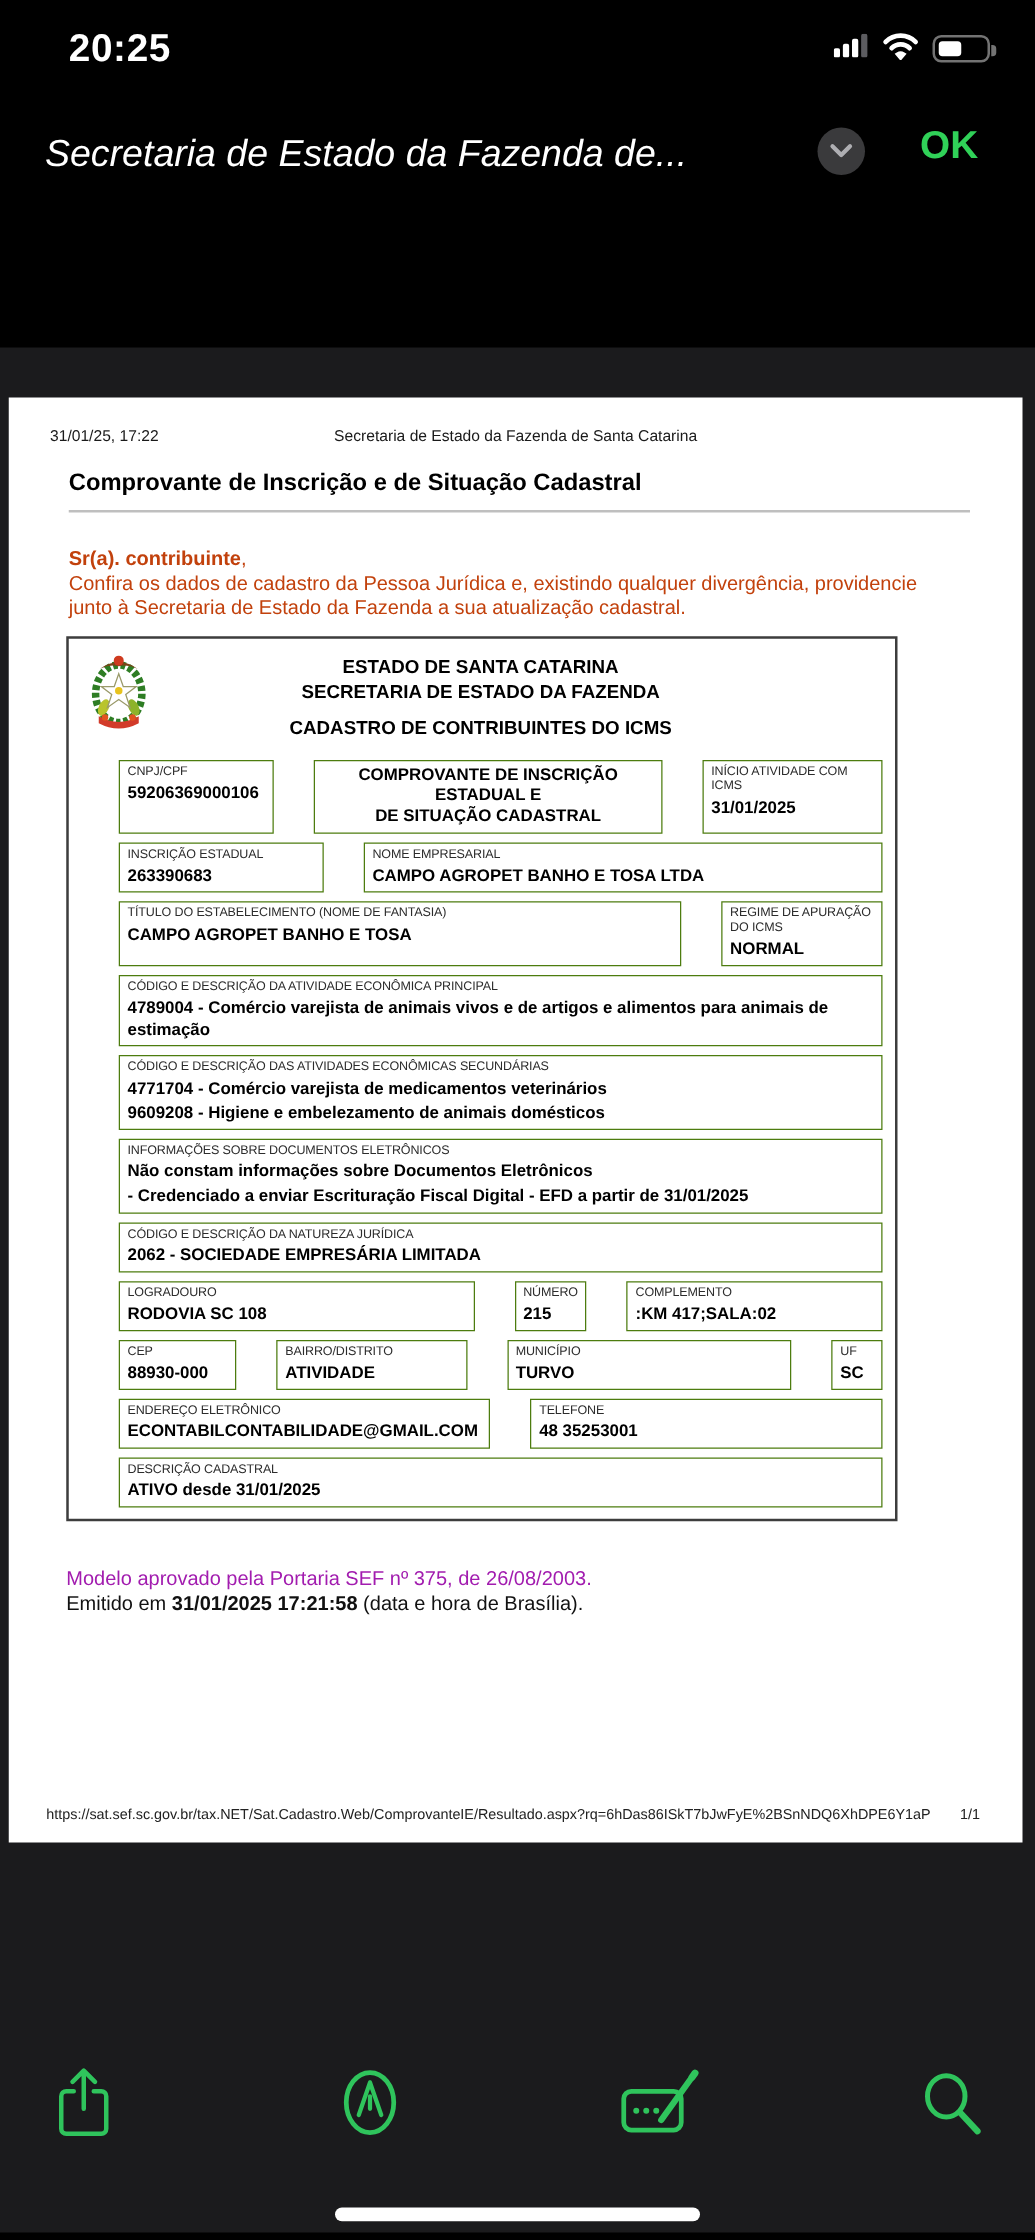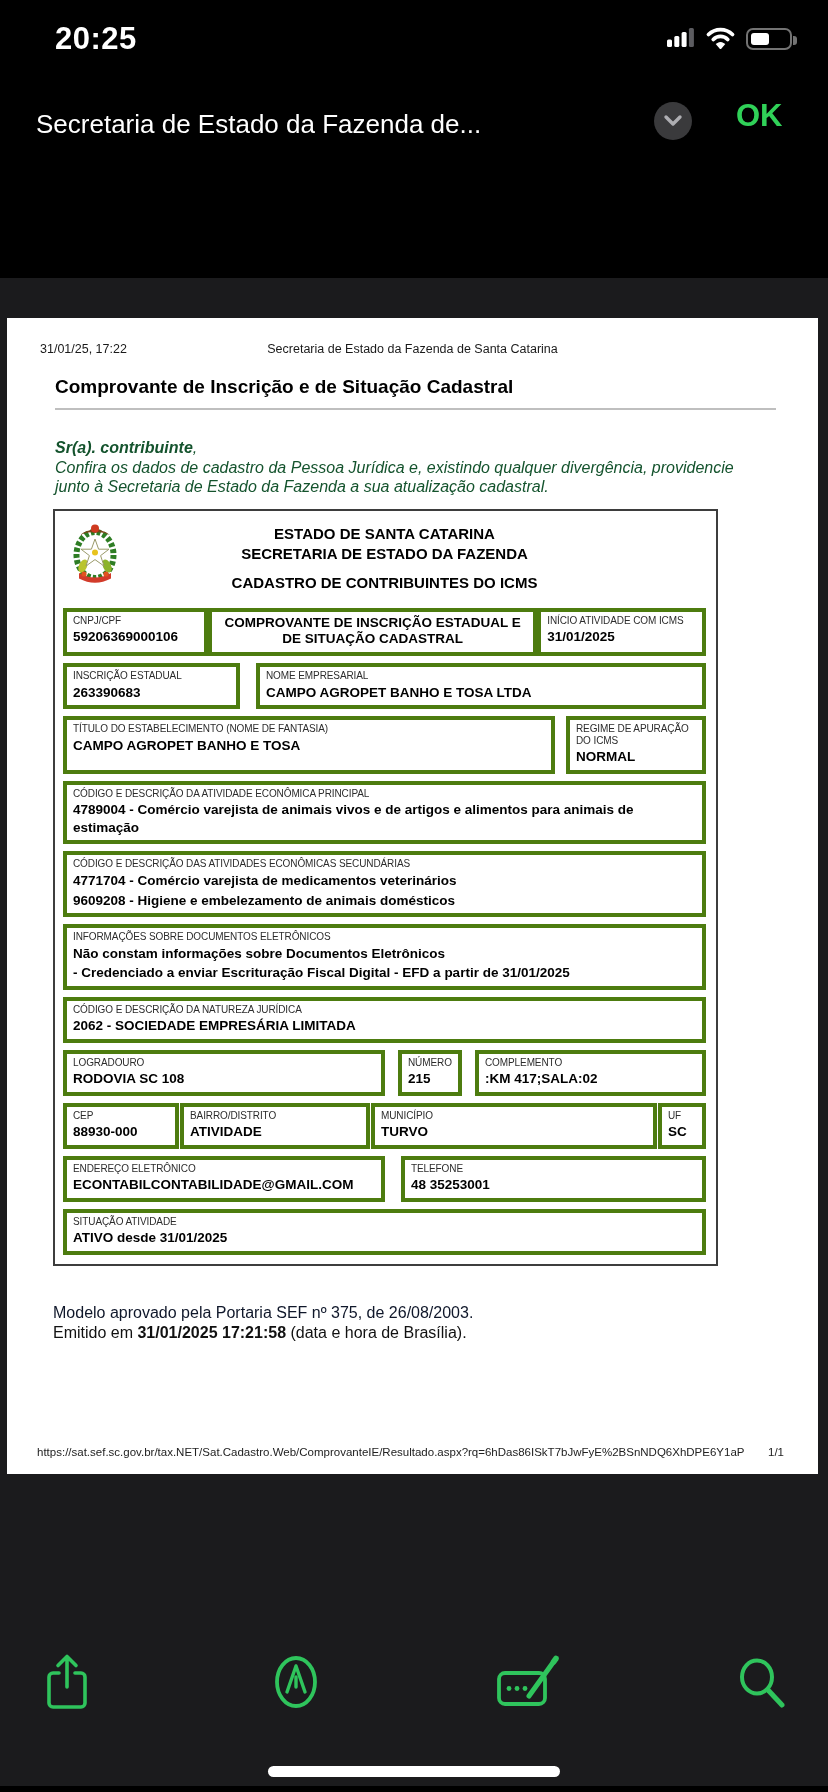--- a/index.html
+++ b/index.html
@@ -11,54 +11,54 @@
              align-items:center;justify-content:space-between;padding:0 36px 0 55px;}
   .time{color:#fff;font-size:31px;font-weight:600;letter-spacing:.5px;}
   .status-icons{display:flex;align-items:center;gap:10px;}
   .battery{position:relative;width:46px;height:22px;border:2px solid rgba(255,255,255,.45);
            border-radius:7px;}
   .battery .fill{position:absolute;left:3px;top:3px;bottom:3px;width:18px;background:#fff;border-radius:3px;}
   .battery::after{content:"";position:absolute;right:-7px;top:6px;width:4px;height:9px;
                   background:rgba(255,255,255,.45);border-radius:0 3px 3px 0;}
   
   .navbar{position:absolute;top:96px;left:0;right:0;height:56px;display:flex;align-items:center;}
-  .nav-title{color:#fff;font-size:26px;font-weight:500;margin-left:36px;max-width:600px;
-             white-space:nowrap;overflow:hidden;}
+  .nav-title{color:#fff;font-size:30px;font-weight:500;margin-left:36px;max-width:600px;
+             white-space:nowrap;overflow:hidden;font-style:italic;}
   .chevron-btn{position:absolute;left:654px;top:6px;width:38px;height:38px;border-radius:50%;
                background:#3a3a3c;border:none;display:flex;align-items:center;justify-content:center;
                padding:0;cursor:pointer;}
   .ok-btn{position:absolute;left:736px;top:2px;background:none;border:none;color:#30D158;
           font-size:31px;font-weight:600;font-family:inherit;cursor:pointer;padding:0;}
   
   .viewer{position:absolute;top:278px;left:0;width:828px;height:1508px;background:#1b1b1d;}
   .page{position:absolute;top:318px;left:7px;width:811px;height:1156px;background:#fff;color:#000;}
   .doc-header{display:flex;padding:24px 33px 0 33px;font-size:12.5px;color:#1a1a1a;}
   .doc-header .dh-left{width:200px;}
   .doc-header .dh-center{flex:1;text-align:center;}
   .doc-header .dh-right{width:200px;}
   .doc-title{margin:20px 0 0 48px;font-size:19px;font-weight:700;}
   .doc-rule{margin:10px 42px 0 48px;height:2px;background:#bfbfbf;}
-  .salutation{margin:28px 55px 0 48px;font-size:16px;line-height:1.22;color:#14532d;font-style:italic;}
+  .salutation{margin:28px 55px 0 48px;font-size:16px;line-height:1.22;color:#c2410c;}
   .salutation b{font-weight:700;}
   
   .form{margin:12px 0 0 46px;width:665px;border:2px solid #3d3d3d;padding:0 10px 9px 8px;background:#fff;}
   .form-head{position:relative;min-height:90px;padding-top:13px;}
   .form-head .logo{position:absolute;left:8px;top:11px;}
   .org1,.org2{text-align:center;font-size:15px;font-weight:700;line-height:1.35;}
   .org3{text-align:center;font-size:15px;font-weight:700;margin-top:10px;}
   .frow{display:flex;justify-content:space-between;margin-top:7px;}
-  .fbox{border:4px solid #4d7c0f;padding:3px 6px 4px 6px;background:#fff;}
+  .fbox{border:1px solid #4d7c0f;padding:3px 6px 4px 6px;background:#fff;margin-left:32px;}
   .flabel{font-size:10px;color:#2c2c2c;line-height:1.15;letter-spacing:-0.1px;}
   .fvalue{font-size:13.5px;font-weight:700;color:#000;line-height:1.3;margin-top:2px;}
   .fvalue.multi{margin-top:2px;}
   .fcenter{display:flex;flex-direction:column;justify-content:flex-start;text-align:center;}
   .fcenter .fvalue{margin:0;line-height:1.25;}
   .w-full{width:100%;}
   
-  .modelo{margin:38px 0 0 46px;font-size:16px;color:#0f172a;}
+  .modelo{margin:38px 0 0 46px;font-size:16px;color:#a21caf;}
   .emitido{margin:2px 0 0 46px;font-size:16px;color:#111;}
   .emitido b{font-weight:700;}
   .page-footer{position:absolute;left:30px;right:34px;bottom:16px;display:flex;
                justify-content:space-between;font-size:11.5px;color:#222;}
   .page-footer .url{white-space:nowrap;overflow:hidden;}
   .page-footer .pnum{margin-left:24px;}
   
   .toolbar{position:absolute;top:1645px;left:0;right:0;height:76px;display:flex;
            justify-content:space-between;align-items:center;padding:0 34px;}
   .tool-btn{background:none;border:none;padding:0;width:66px;height:66px;display:flex;
@@ -254,21 +254,21 @@
           <div class="fvalue">ECONTABILCONTABILIDADE@GMAIL.COM</div>
         </div>
         <div class="fbox" style="width:305px">
           <div class="flabel">TELEFONE</div>
           <div class="fvalue">48 35253001</div>
         </div>
       </div>
 
       <div class="frow">
         <div class="fbox w-full">
-          <div class="flabel">SITUAÇÃO ATIVIDADE</div>
+          <div class="flabel">DESCRIÇÃO CADASTRAL</div>
           <div class="fvalue">ATIVO desde 31/01/2025</div>
         </div>
       </div>
 
     </div>
 
     <div class="modelo">Modelo aprovado pela Portaria SEF nº 375, de 26/08/2003.</div>
     <div class="emitido"><span>Emitido em </span><b>31/01/2025 17:21:58</b><span> (data e hora de Brasília).</span></div>
 
     <div class="page-footer">

